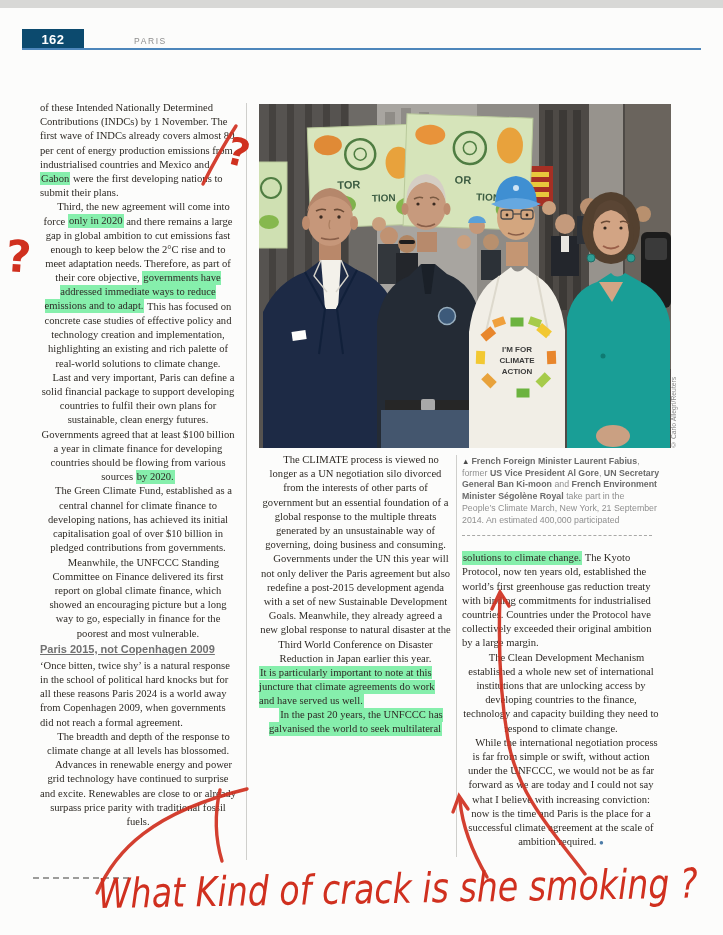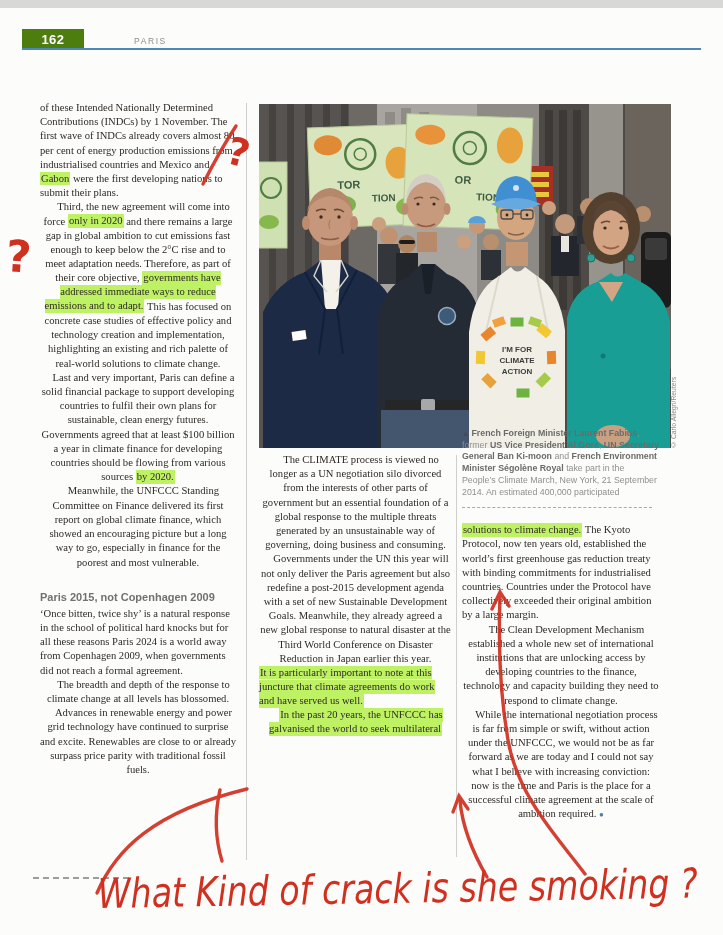--- a/index.html
+++ b/index.html
@@ -1,34 +1,34 @@
 <!DOCTYPE html>
 <html><head>
 <meta charset="utf-8">
 <style>
   html,body{margin:0;padding:0;background:#e9e9e7;}
   .page{position:relative;width:723px;height:935px;background:#fcfcfb;overflow:hidden;
         font-family:"Liberation Serif",serif;}
   .topstrip{position:absolute;left:0;top:0;width:723px;height:8px;background:#d8d8d6;}
   
-  .pagenum-box{position:absolute;left:22px;top:29px;width:62px;height:21px;background:#4d7c0f;
+  .pagenum-box{position:absolute;left:22px;top:29px;width:62px;height:21px;background:#0c4a6e;
      display:flex;align-items:center;justify-content:center;}
   .pagenum-box span{color:#fff;font:700 13px "Liberation Sans",sans-serif;letter-spacing:.5px;}
   .section{position:absolute;left:99px;top:36px;font:400 8.5px "Liberation Sans",sans-serif;
      color:#8e8e8e;letter-spacing:1.6px;margin-left:35px;}
   .header-rule{position:absolute;left:22px;top:48px;width:679px;height:2px;background:#4d86bb;}
   
   .col{position:absolute;font-size:10.6px;line-height:14.2px;color:#2e2a25;}
   .col-left{left:40px;top:101px;width:196px;}
   .col-mid{left:259px;top:453px;width:193px;}
-  .col-right{left:462px;top:428px;width:198px;}
+  .col-right{left:462px;top:456px;width:198px;}
   .bt{margin:0;text-align:left;}
   .ind{text-indent:11px;text-align:center;}
-  .hl{background:#bef264;padding:1.4px 1px;}
-  .subhead{margin:20px 0 3px;font:700 11px/14px "Liberation Sans",sans-serif;color:#717171;}
+  .hl{background:#86efac;padding:1.4px 1px;}
+  .subhead{margin:1px 0 3px;font:700 11px/14px "Liberation Sans",sans-serif;color:#717171;text-decoration:underline;}
   .enddot{color:#4d7ca8;font-size:8px;}
   .vrule{position:absolute;width:1px;background:#cfcfcc;}
   .vrule1{left:246px;top:103px;height:757px;}
   .vrule2{left:456px;top:455px;height:402px;}
   
   .photo{position:absolute;left:259px;top:104px;width:412px;height:344px;margin:0;overflow:hidden;}
   .credit{position:absolute;left:670px;top:362px;height:86px;width:10px;
      writing-mode:vertical-rl;transform:rotate(180deg);
      font:400 6.8px "Liberation Sans",sans-serif;color:#8a8a8a;white-space:nowrap;}
   
@@ -57,20 +57,21 @@
   <span class="section">PARIS</span>
   <div class="header-rule"></div>
 
   <div class="vrule vrule1"></div>
   <div class="vrule vrule2"></div>
 
   <section class="col col-left">
     <p class="bt"><span>of these Intended Nationally Determined Contributions (INDCs) by 1 November. The first wave of INDCs already covers almost 80 per cent of energy production emissions from industrialised countries and Mexico and </span><span class="hl">Gabon</span><span> were the first developing nations to submit their plans.</span></p>
     <p class="bt ind"><span>Third, the new agreement will come into force </span><span class="hl">only in 2020</span><span> and there remains a large gap in global ambition to cut emissions fast enough to keep below the 2°C rise and to meet adaptation needs. Therefore, as part of their core objective, </span><span class="hl">governments have addressed immediate ways to reduce emissions and to adapt.</span><span> This has focused on concrete case studies of effective policy and technology creation and implementation, highlighting an existing and rich palette of real-world solutions to climate change.</span></p>
     <p class="bt ind"><span>Last and very important, Paris can define a solid financial package to support developing countries to fulfil their own plans for sustainable, clean energy futures. Governments agreed that at least $100 billion a year in climate finance for developing countries should be flowing from various sources </span><span class="hl">by 2020.</span></p>
+    <p class="bt ind"><span>The Green Climate Fund, established as a central channel for climate finance to developing nations, has achieved its initial capitalisation goal of over $10 billion in pledged contributions from governments.</span></p>
     <p class="bt ind"><span>Meanwhile, the UNFCCC Standing Committee on Finance delivered its first report on global climate finance, which showed an encouraging picture but a long way to go, especially in finance for the poorest and most vulnerable.</span></p>
     <h3 class="subhead">Paris 2015, not Copenhagen 2009</h3>
     <p class="bt"><span>‘Once bitten, twice shy’ is a natural response in the school of political hard knocks but for all these reasons Paris 2024 is a world away from Copenhagen 2009, when governments did not reach a formal agreement.</span></p>
     <p class="bt ind"><span>The breadth and depth of the response to climate change at all levels has blossomed.</span></p>
     <p class="bt ind"><span>Advances in renewable energy and power grid technology have continued to surprise and excite. Renewables are close to or already surpass price parity with traditional fossil fuels.</span></p>
   </section>
 
   <figure class="photo">
     <svg width="412" height="344" viewBox="0 0 412 344" xmlns="http://www.w3.org/2000/svg">
       <rect width="412" height="344" fill="#8e8b86"></rect>

